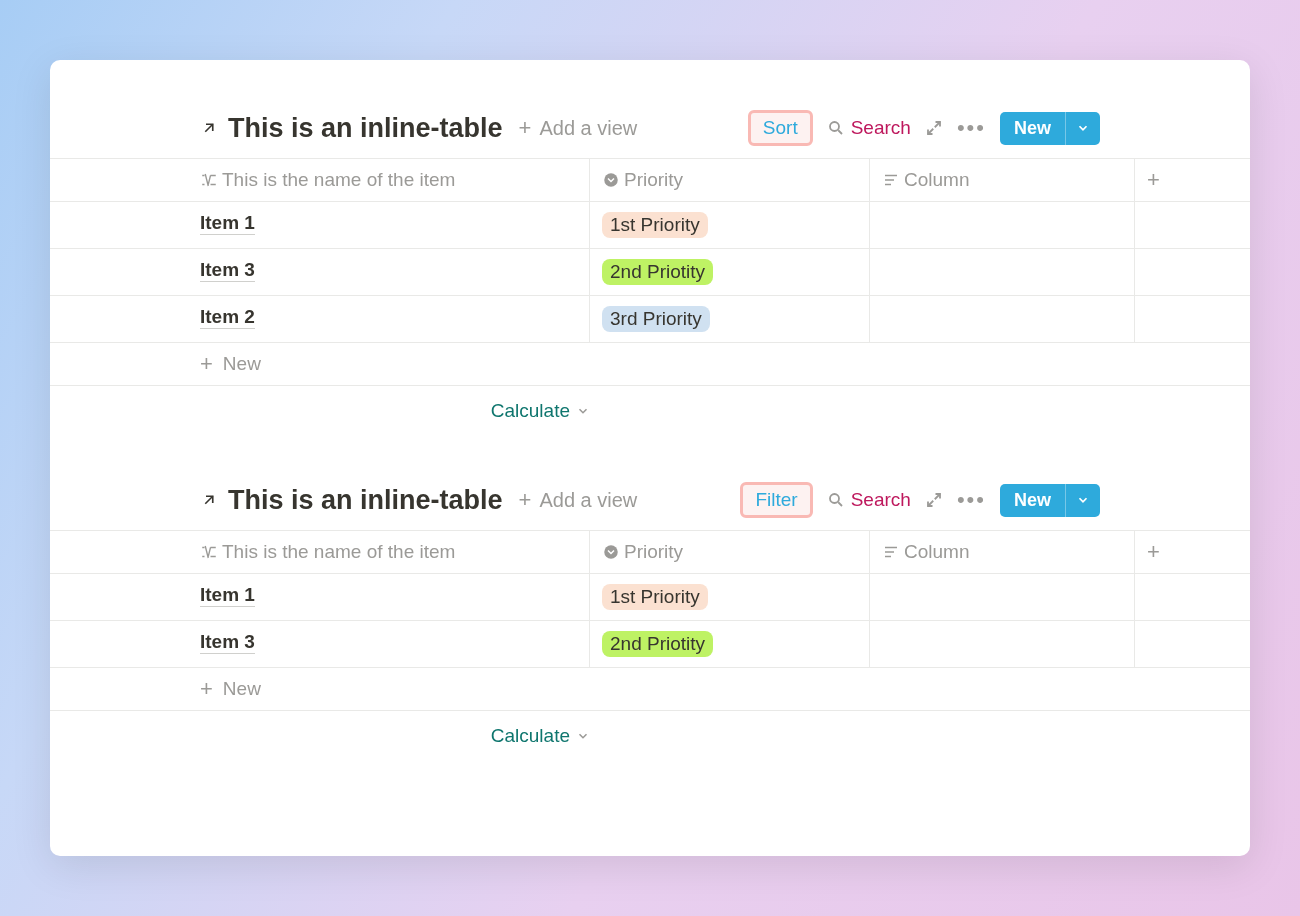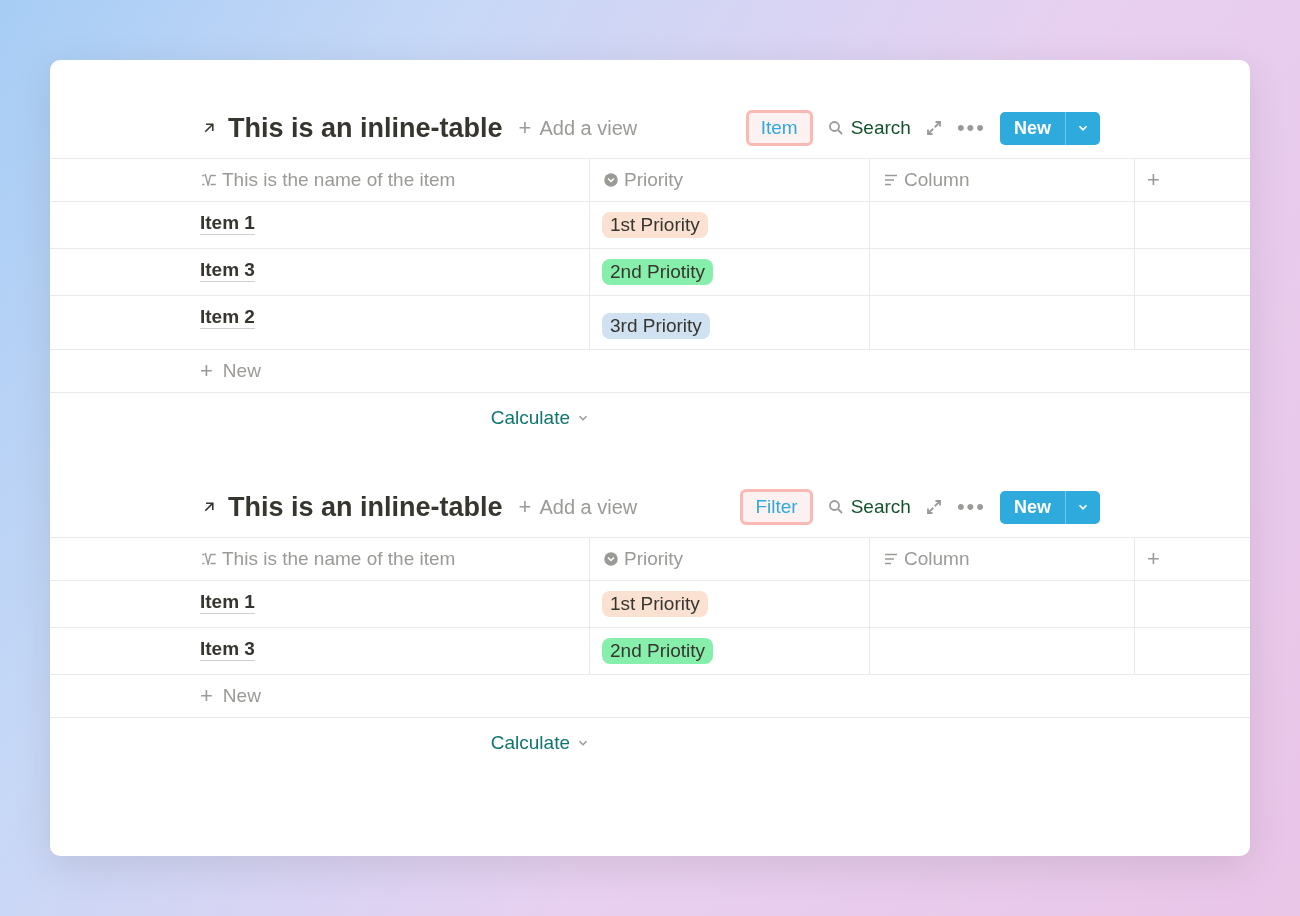--- a/index.html
+++ b/index.html
@@ -75,21 +75,21 @@
   }
   .action-link {
     color: #2eaadc;
     font-size: 19px;
     cursor: pointer;
   }
   .search-wrap {
     display: flex;
     align-items: center;
     gap: 6px;
-    color: #14532d;
+    color: #be185d;
     font-size: 19px;
     cursor: pointer;
   }
   .mag-icon {
     display: inline-flex;
     width: 18px; height: 18px;
   }
   .expand-icon {
     color: #9b9a97;
     cursor: pointer;
@@ -159,22 +159,22 @@
   .cell-column { width: 265px; }
   .cell-right { flex:1; border-right:none; }
   .tag {
     display: inline-block;
     padding: 2px 8px;
     border-radius: 8px;
     font-size: 19px;
     color: #37352f;
   }
   .tag-orange { background: #fbe1d1; }
-  .tag-green  { background: #86efac; }
-  .tag-blue   { background: #d0e1f1; margin-top: 7px; }
+  .tag-green  { background: #bef264; }
+  .tag-blue   { background: #d0e1f1; }
   .new-row {
     display: flex;
     align-items: center;
     gap: 10px;
     padding: 10px 0 10px 150px;
     color: #9b9a97;
     font-size: 19px;
     border-bottom: 1px solid #e9e9e7;
     cursor: pointer;
   }
@@ -210,21 +210,21 @@
           </span>
           <span>This is an inline-table</span>
         </div>
         <div class="add-view">
           <span class="plus">+</span>
           <span>Add a view</span>
         </div>
       </div>
       <div class="it-header-right">
         <div class="highlight-box">
-          <span class="action-link">Item</span>
+          <span class="action-link">Sort</span>
         </div>
         <div class="search-wrap">
           <span class="mag-icon">
             <svg viewBox="0 0 24 24" fill="none" stroke="#9b9a97" stroke-width="2.4">
                 <circle cx="10" cy="10" r="6"></circle>
                 <path d="M20 20l-5-5"></path>
               </svg>
           </span>
           <span>Search</span>
         </div>

